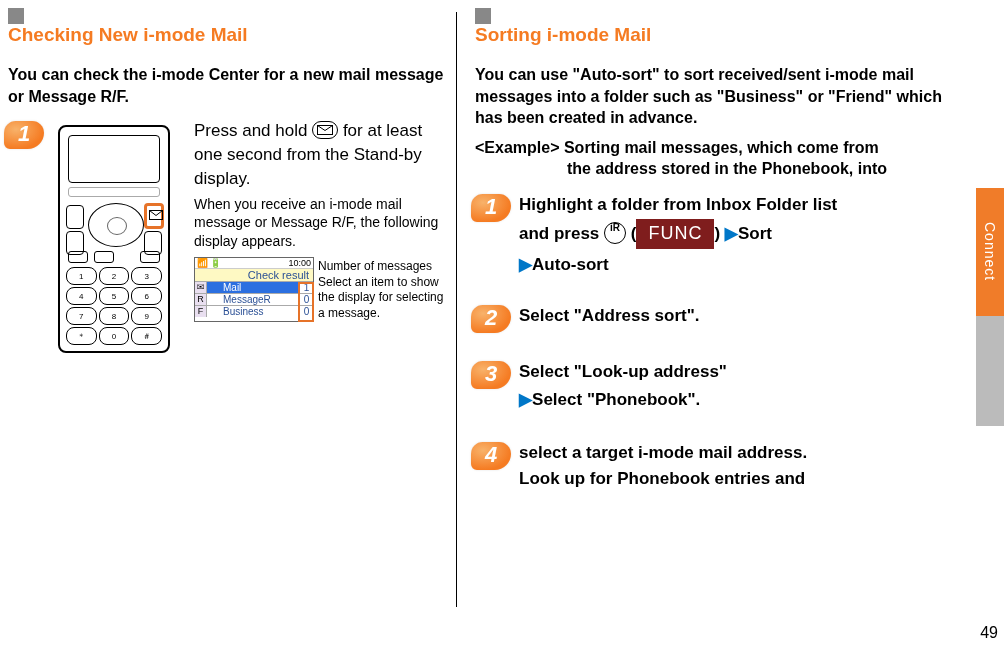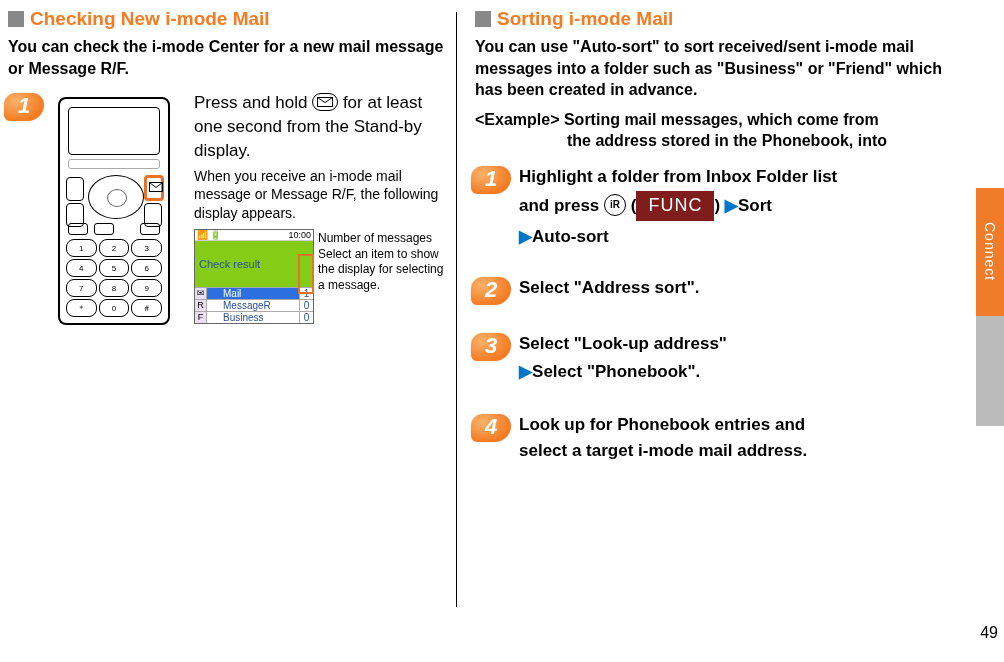--- a/index.html
+++ b/index.html
@@ -31,22 +31,23 @@
       height: 595px;
       margin-top: 4px;
     }
     .right-col {
       width: 508px;
       padding-left: 18px;
       position: relative;
     }
     .section-title {
       display: flex;
-      align-items: center;
-      margin-bottom: 6px;
+      align-items: flex-start;
+      margin-bottom: 18px;
+      flex-direction: column;
     }
     .title-marker {
       width: 16px;
       height: 16px;
       background: #888;
       margin-right: 6px;
       flex-shrink: 0;
     }
     .title-text {
       color: #f57b22;
@@ -115,21 +116,21 @@
     .sub-line {
       margin-top: 2px;
     }
     .arrow {
       color: #0077c8;
       font-weight: bold;
       font-size: 17px;
     }
     .ir-icon {
       display: inline-flex;
-      align-items: center;
+      align-items: flex-start;
       justify-content: center;
       width: 22px;
       height: 22px;
       border: 1.5px solid #000;
       border-radius: 50%;
       vertical-align: middle;
       position: relative;
       top: -2px;
       font-size: 11px;
       background: #fff;
@@ -298,25 +299,25 @@
       background: #fff;
     }
     .cr-status {
       display: flex;
       justify-content: space-between;
       padding: 0 2px;
       border-bottom: 1px solid #ccc;
       font-size: 9px;
     }
     .cr-header {
-      background: #84cc16;
+      background: #fef9c3;
       color: #2b5095;
-      padding: 17px 4px;
+      padding: 0 4px;
       font-size: 11px;
-      text-align: left;
+      text-align: right;
     }
     .cr-row {
       display: flex;
       border-top: 1px solid #aaa;
       align-items: stretch;
     }
     .cr-row .ic {
       width: 12px;
       text-align: center;
       font-size: 9px;
@@ -554,22 +555,22 @@
     </div>
 
     <div class="step" style="margin-top:26px;">
       <div class="step-num-wrap">
         <div class="step-num">
             <div class="step-num-bg"></div>
             <div class="step-num-txt">4</div>
           </div>
       </div>
       <div class="right-step-content">
+        <div>select a target i-mode mail address.</div>
         <div>Look up for Phonebook entries and</div>
-        <div>select a target i-mode mail address.</div>
       </div>
     </div>
   </div>
 
   <div class="side-tab">
     <div class="orange-tab">Connect</div>
     <div class="blank-tab"></div>
   </div>
   <div class="page-num">49</div>
 

